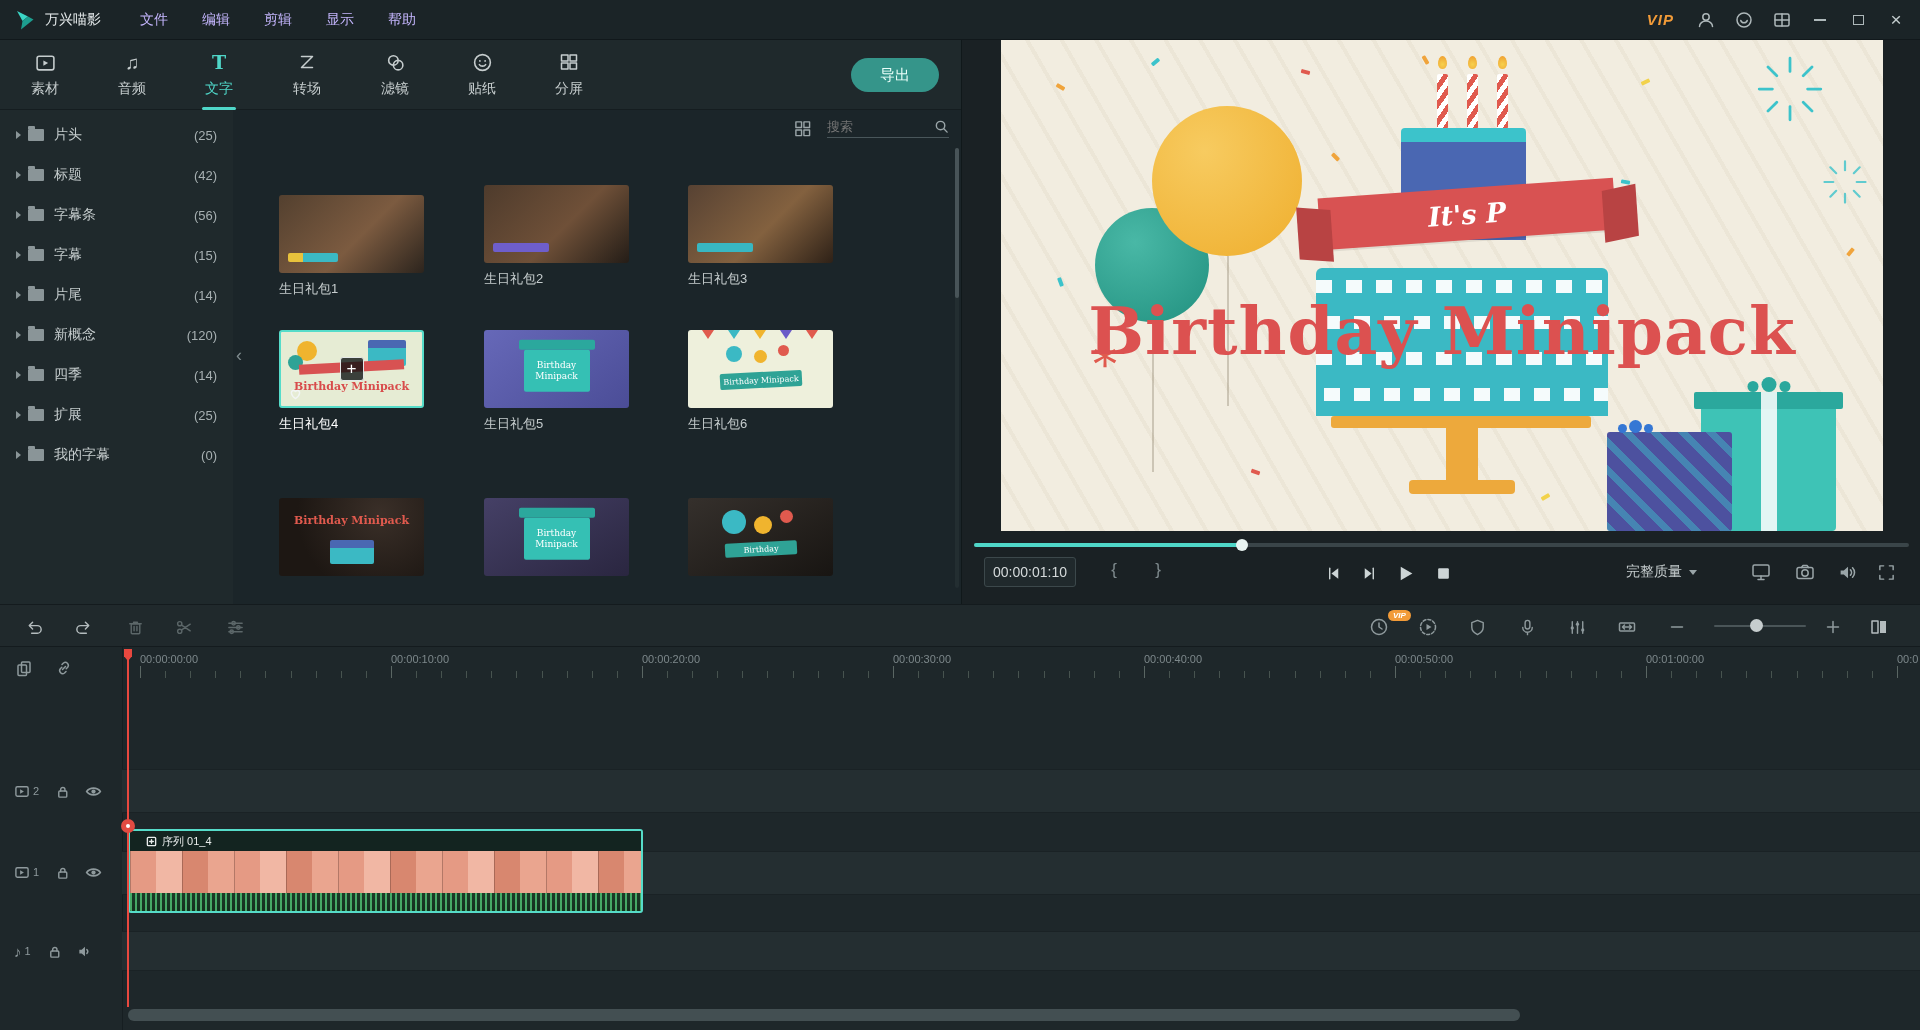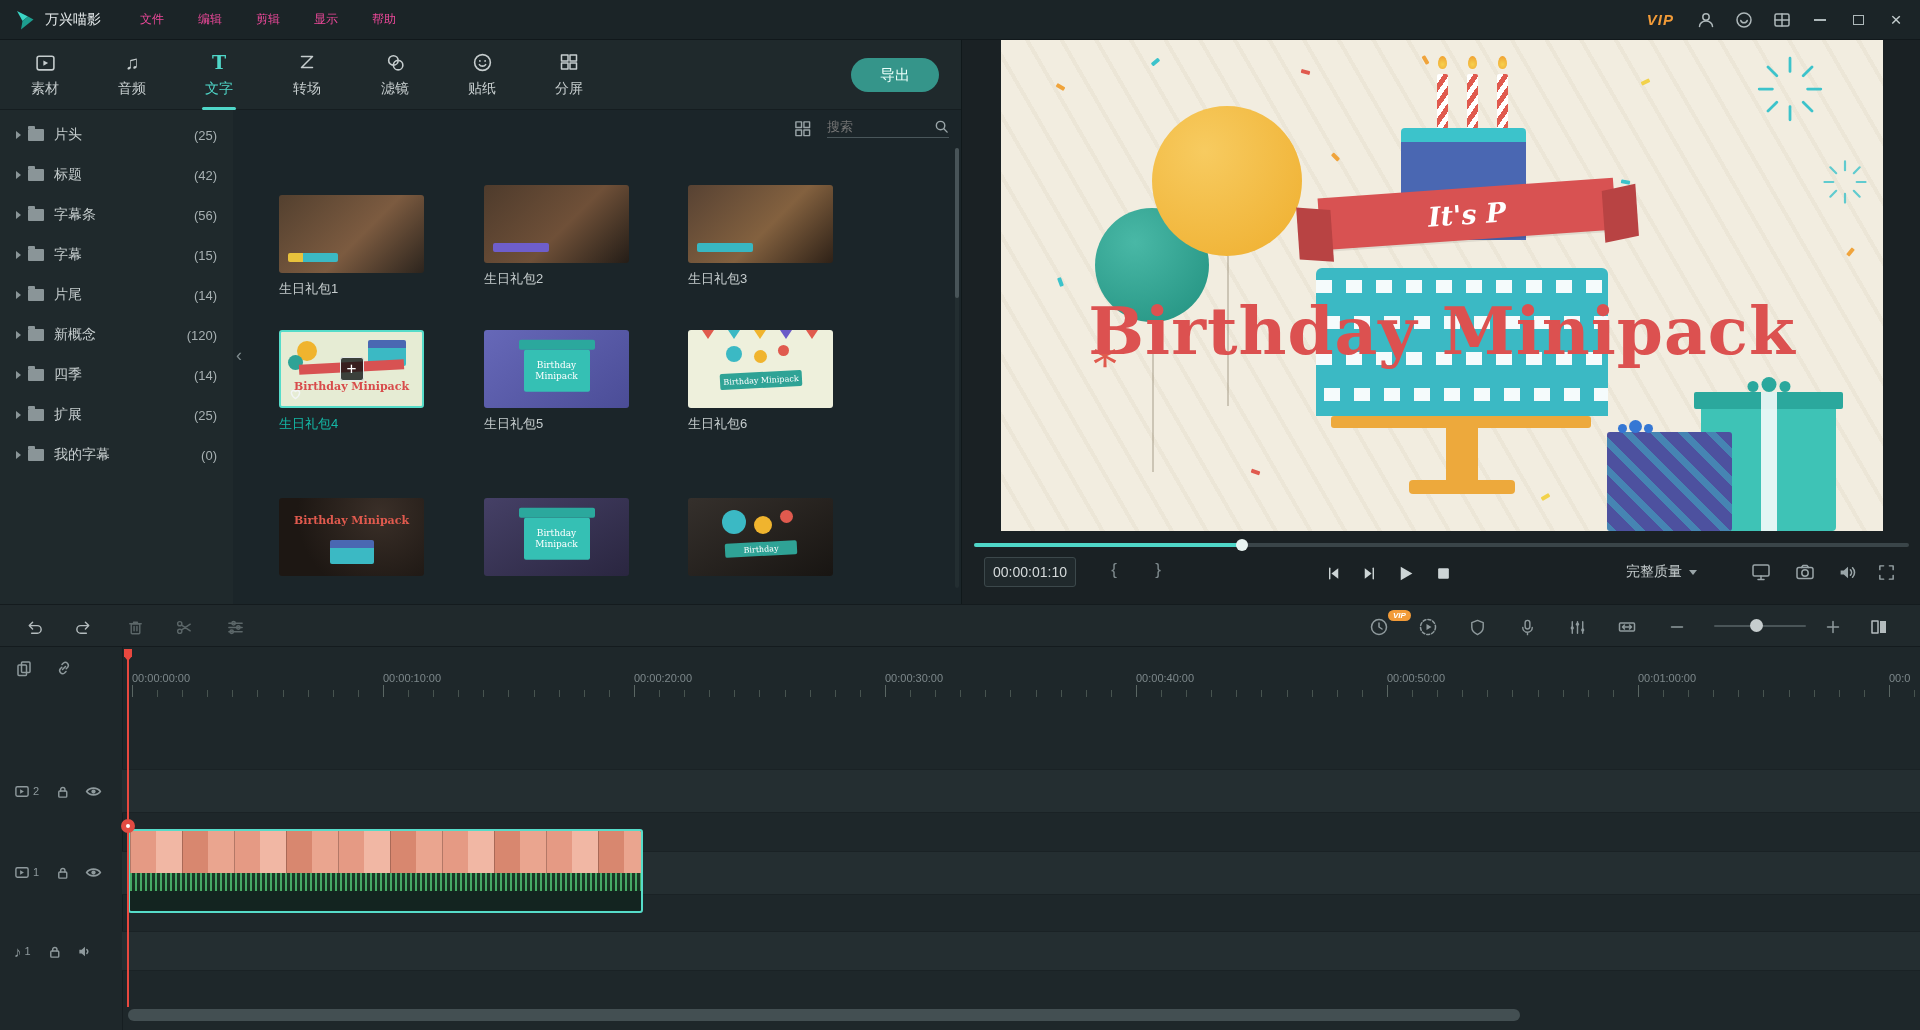--- a/index.html
+++ b/index.html
@@ -7,21 +7,21 @@
   body{font-family:"Liberation Sans","DejaVu Sans",sans-serif;background:#1d2528;color:#cfd6d7;overflow:hidden;position:relative;user-select:none;}
   svg.ic{stroke:currentColor;fill:none;stroke-width:1.5;stroke-linecap:round;stroke-linejoin:round;display:block;}
   svg.ic .f{fill:currentColor;stroke:none;}
   svg.raw{display:block;}
 
   
   #menubar{position:absolute;left:0;top:0;width:1920px;height:40px;background:#1b2427;border-bottom:1px solid #11181b;display:flex;align-items:center;z-index:50;}
   .mb-left{display:flex;align-items:center;padding-left:14px;}
   .logo{margin-right:9px;}
   .appname{font-size:14px;color:#e4e9ea;margin-right:22px;}
-  .menu{font-size:12px;color:#ec4899;padding:0 17px;}
+  .menu{font-size:14px;color:#c4b5fd;padding:0 17px;}
   .mb-title{position:absolute;left:0;right:0;text-align:center;font-size:14px;color:#e0e5e6;pointer-events:none;}
   .mb-right{margin-left:auto;display:flex;align-items:center;gap:6px;padding-right:8px;position:relative;z-index:2;}
   .vipbadge{color:#f29b38;font-weight:bold;font-style:italic;font-size:15px;letter-spacing:1px;margin-right:10px;}
   .mbicon{width:32px;height:28px;display:flex;align-items:center;justify-content:center;color:#aeb8ba;}
   .min-glyph{width:12px;height:2px;background:#aeb8ba;display:block;}
   .max-glyph{width:11px;height:10px;border:1.5px solid #aeb8ba;display:block;}
   .close-glyph{font-size:19px;line-height:1;color:#c3cccd;}
 
   
   #tabbar{position:absolute;left:0;top:40px;width:961px;height:70px;background:#1f292c;border-bottom:1px solid #151d20;z-index:5;}
@@ -49,21 +49,21 @@
 
   
   #library{position:absolute;left:233px;top:110px;width:728px;height:494px;background:#1b2529;}
   .libtop{position:absolute;top:9px;right:12px;display:flex;align-items:center;gap:16px;color:#9aa5a8;}
   .searchbox{display:flex;align-items:center;width:122px;border-bottom:1px solid #49565a;padding-bottom:3px;gap:4px;}
   .searchbox input{flex:1;min-width:0;background:transparent;border:none;outline:none;color:#9aa5a8;font-size:13px;font-family:inherit;}
   .cell{position:absolute;width:145px;}
   .thumb{width:145px;height:78px;border-radius:3px;position:relative;overflow:hidden;}
   .thumb.sel{border:2px solid #56dcc9;}
   .tlabel{margin-top:7px;font-size:13px;color:#c6cdce;}
-  .tlabel.sel{color:#14b8a6;}
+  .tlabel.sel{color:#ffffff;}
   .t1{background:linear-gradient(135deg,#53402f,#7c5b40 55%,#2c241d);}
   .t2{background:linear-gradient(135deg,#4e3b2c,#6f5038 55%,#241d17);}
   .t3{background:linear-gradient(135deg,#574233,#83613f 55%,#2e2117);}
   .banner{position:absolute;left:9px;bottom:11px;height:9px;border-radius:2px;}
   .b1{width:50px;background:linear-gradient(90deg,#e8c23c 0 30%,#3bb9c4 30%);}
   .b2{width:56px;background:#6e5ecb;}
   .b3{width:56px;background:#38b7c2;}
   .t4{background:#e6ecd4;}
   .m-baly{position:absolute;left:16px;top:9px;width:20px;height:20px;border-radius:50%;background:#f0b42e;}
   .m-balt{position:absolute;left:7px;top:23px;width:15px;height:15px;border-radius:50%;background:#2fa396;}
@@ -140,21 +140,21 @@
   .dim{color:#5c6769;}
   .mid{color:#8f9a9d;}
   .minivip{position:absolute;left:1388px;top:5px;background:#f29b38;color:#fff;font-size:8px;font-weight:bold;font-style:italic;padding:1px 5px;border-radius:7px;z-index:2;}
   .zoomtrack{position:absolute;left:1714px;top:20px;width:92px;height:2px;background:#4a5558;border-radius:1px;}
   .zoomknob{position:absolute;left:1750px;top:14px;width:13px;height:13px;border-radius:50%;background:#c6cdce;}
 
   
   #timeline{position:absolute;left:0;top:647px;width:1920px;height:383px;background:#1e272a;overflow:hidden;}
   .tl-div{position:absolute;left:122px;top:0;bottom:0;width:1px;background:#161e21;}
   .tlico{position:absolute;top:10px;width:22px;height:22px;color:#8f9a9d;display:flex;align-items:center;justify-content:center;}
-  #ruler{position:absolute;left:4px;top:0;right:0;height:34px;margin-top:19px;}
+  #ruler{position:absolute;left:12px;top:0;right:0;height:34px;}
   .ticks-minor{position:absolute;left:128px;right:0;bottom:3px;height:7px;background:repeating-linear-gradient(to right,#47534f 0 1px,transparent 1px 25.1px);}
   .ticks-major{position:absolute;left:128px;right:0;bottom:3px;height:12px;background:repeating-linear-gradient(to right,#5a6663 0 1px,transparent 1px 251px);}
   .rlabel{position:absolute;top:6px;font-size:11px;color:#7d888b;white-space:nowrap;}
   .lane{position:absolute;left:122px;right:0;background:#242e31;border-top:1px solid #1a2225;border-bottom:1px solid #1a2225;}
   .trackctl{position:absolute;left:0;width:122px;display:flex;align-items:center;color:#8f9a9d;}
   .tct-type{display:flex;align-items:center;margin-left:14px;gap:3px;}
   .tct-num{font-size:11px;color:#8f9a9d;}
   .tct-lock{margin-left:16px;}
   .tct-eye{margin-left:14px;}
   .note{font-size:15px;line-height:1;}
@@ -742,19 +742,28 @@
       </span>
     <span class="tct-eye">
         <svg class="ic" width="15" height="15" viewBox="0 0 16 16">
           <path class="f" d="M2.5 6 v4 h2.5 l3.5 3 v-10 L5 6Z"></path>
           <path d="M10.5 5.8 a3.2 3.2 0 0 1 0 4.4"></path>
         </svg>
       </span>
   </div>
 
   <div id="clip">
+    <div class="cliphead">
+      <span>
+          <svg class="ic" width="11" height="11" viewBox="0 0 12 12">
+            <rect x="1.5" y="1.5" width="9" height="9" rx="1"></rect>
+            <path d="M4 6 h4 M6 4 v4"></path>
+          </svg>
+        </span>
+      <span>序列 01_4</span>
+    </div>
     <div class="clipthumbs"></div>
     <div class="clipwave"></div>
   </div>
   <span class="clipmarker"></span>
   <div id="playhead"></div>
   <div id="hscroll"></div>
 </div>
 
 </body></html>

